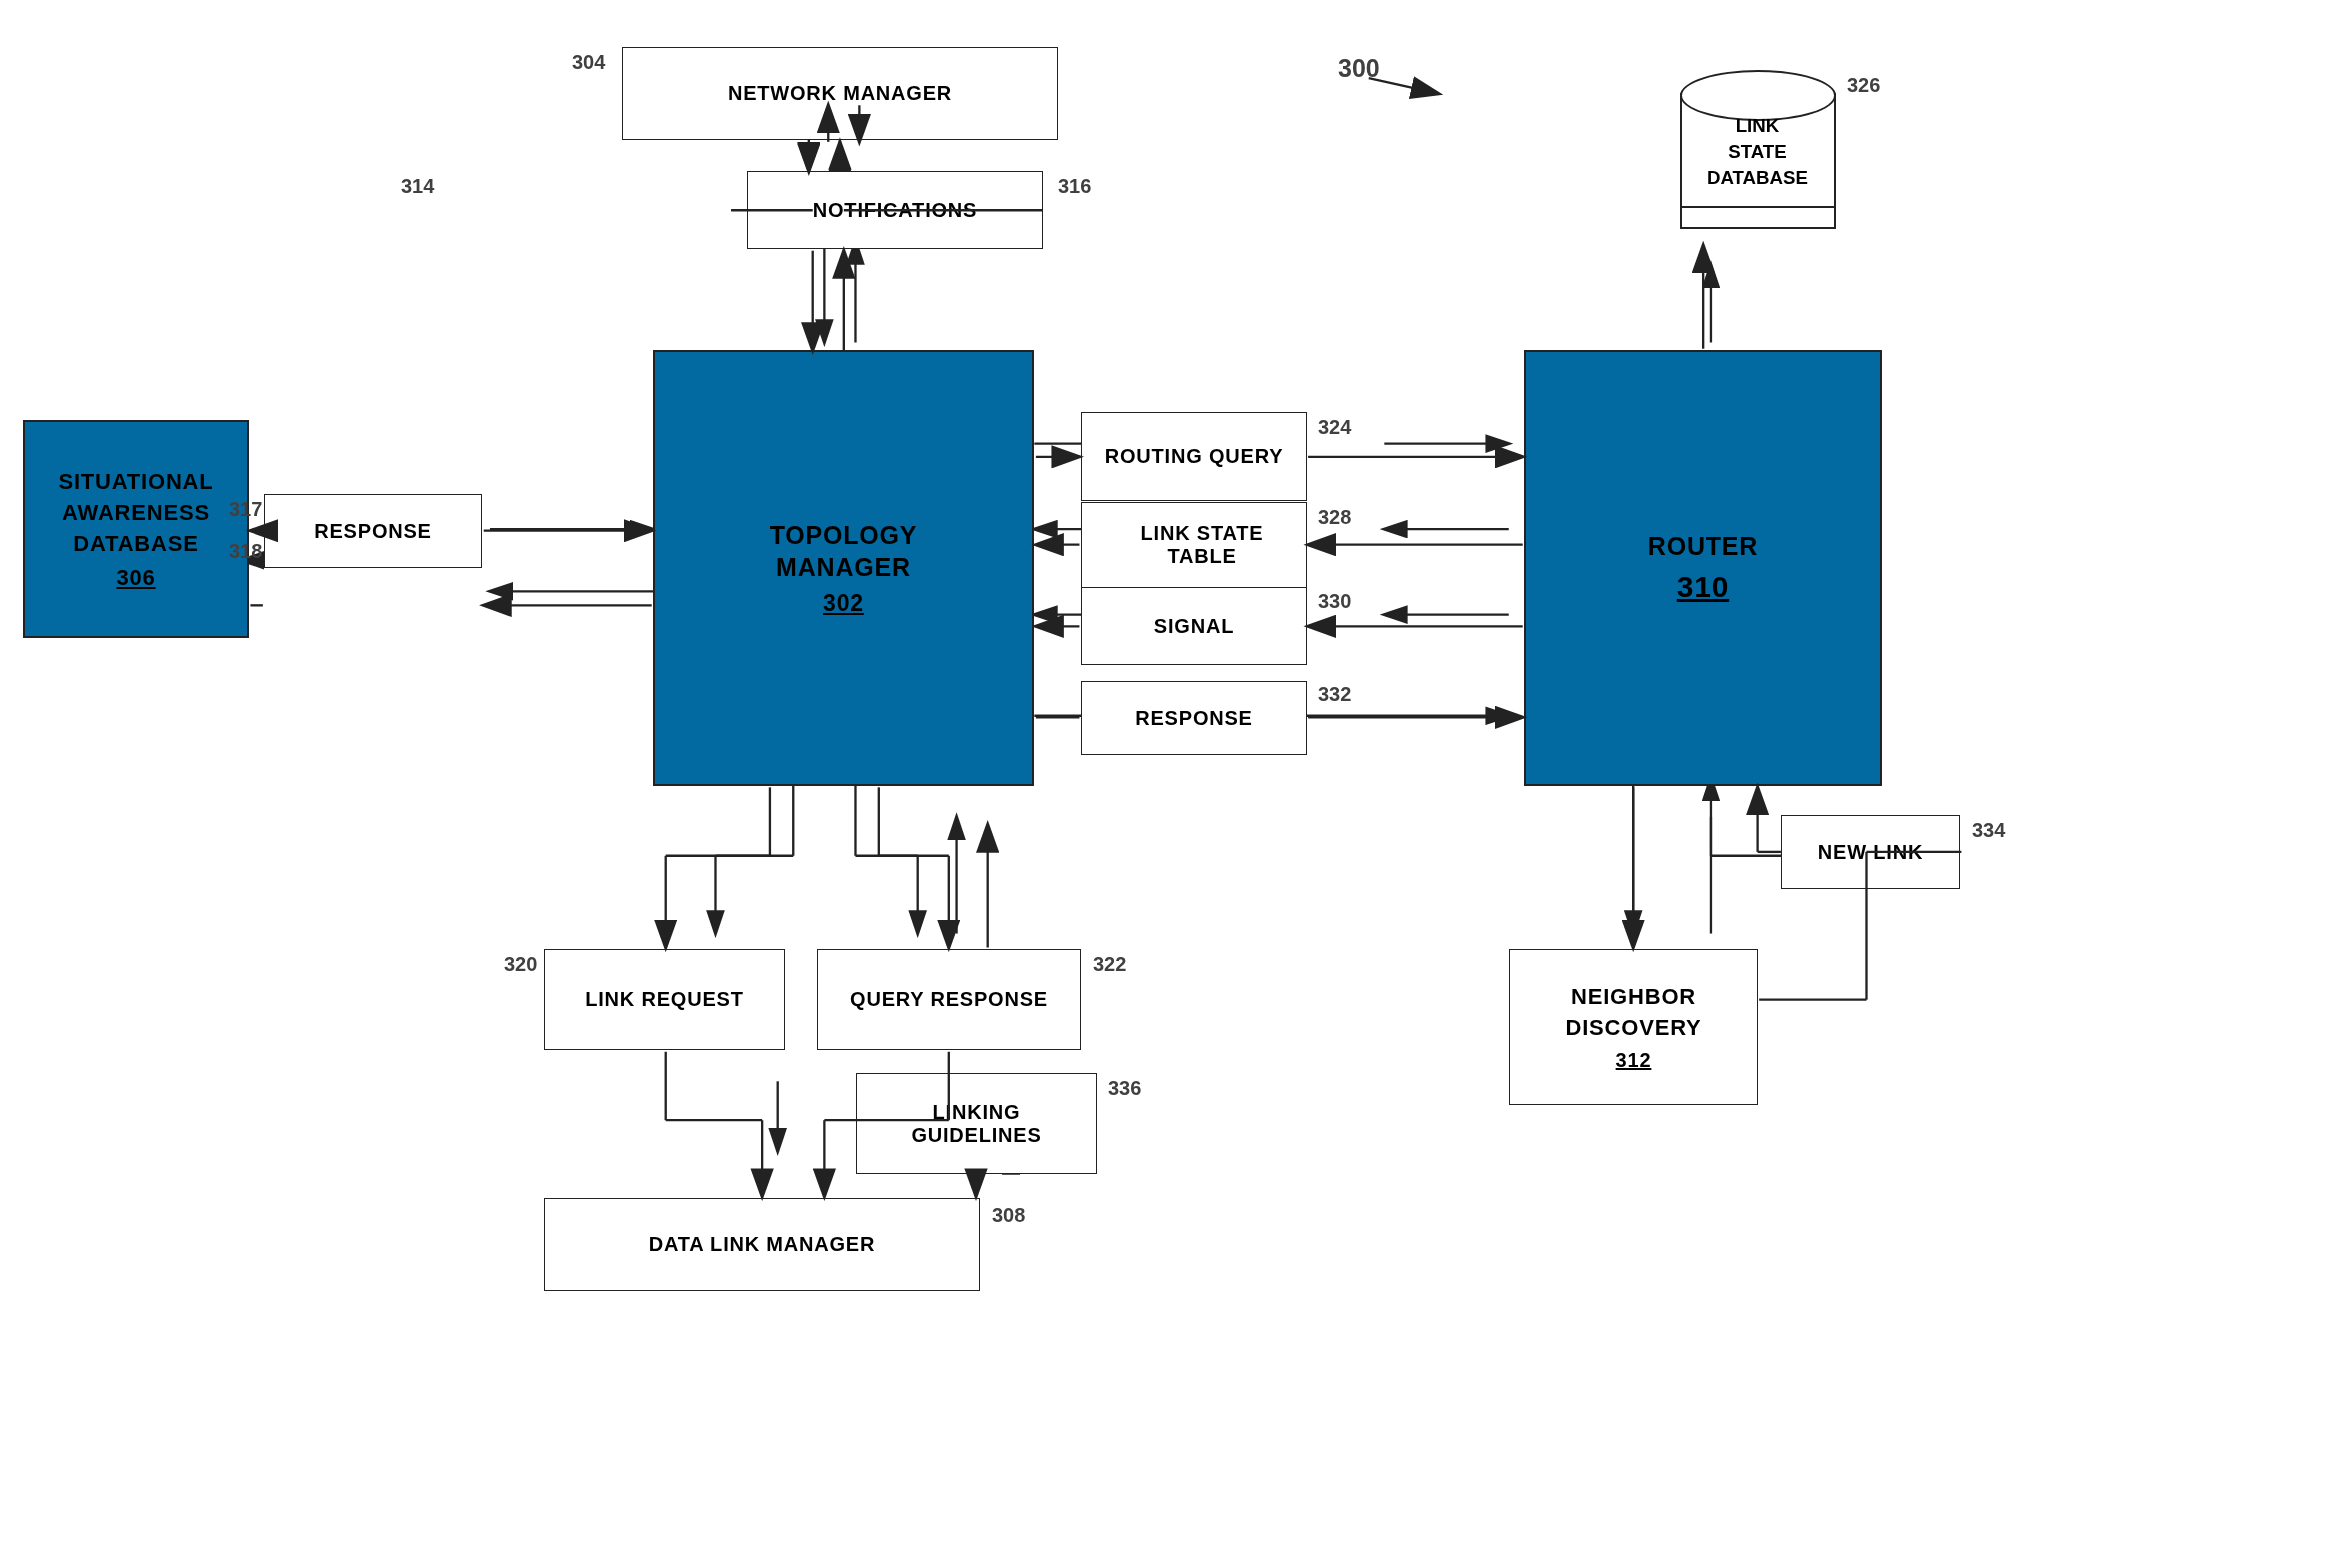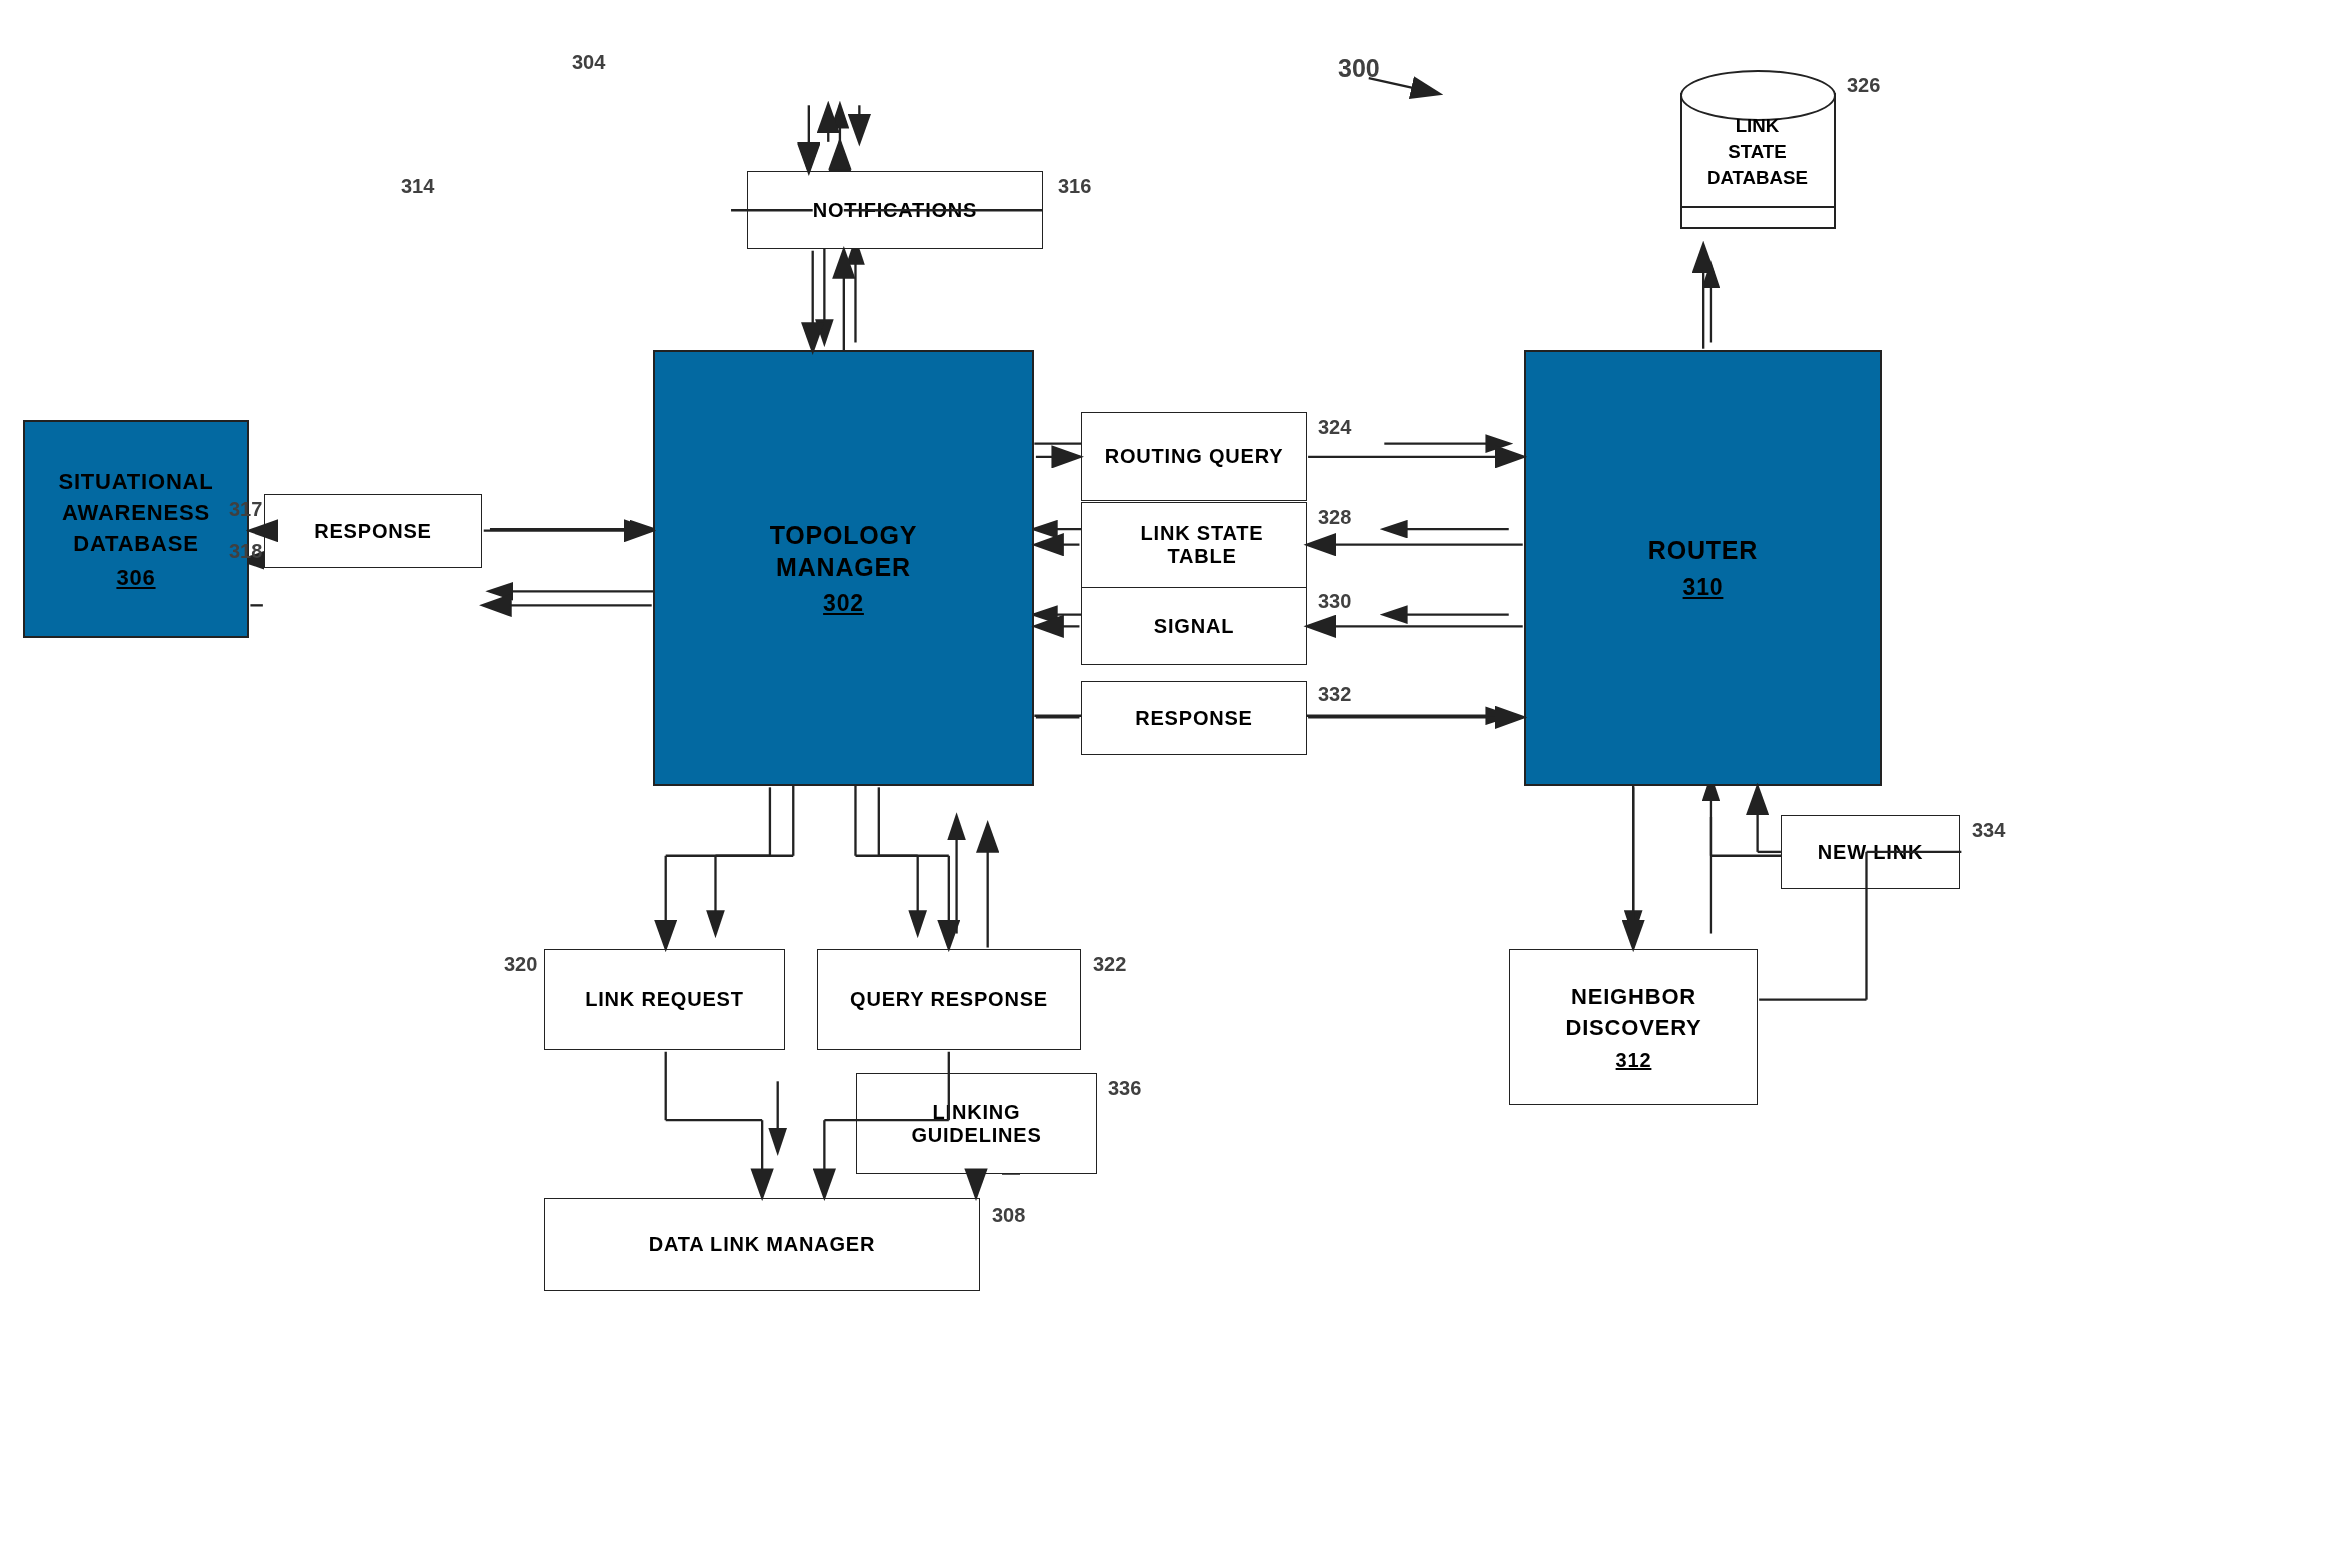--- a/index.html
+++ b/index.html
@@ -127,20 +127,23 @@
     <defs>
       <marker id="ah1" markerWidth="14" markerHeight="10" refX="12" refY="5" orient="auto">
         <polygon points="0 0, 14 5, 0 10" fill="#222"></polygon>
       </marker>
       <marker id="ah2" markerWidth="14" markerHeight="10" refX="2" refY="5" orient="auto">
         <polygon points="14 0, 0 5, 14 10" fill="#222"></polygon>
       </marker>
     </defs>
   </svg>
 
+  <div class="box-thin" style="left:622px; top:47px; width:436px; height:93px;">
+    <span>NETWORK MANAGER</span>
+  </div>
   <span class="label" style="left:572px; top:51px;">304</span>
 
   <span class="label" style="left:401px; top:175px;">314</span>
 
   <div class="box-thin" style="left:747px; top:171px; width:296px; height:78px;">
     <span>NOTIFICATIONS</span>
   </div>
   <span class="label" style="left:1058px; top:175px;">316</span>
 
   <div class="box" style="left:653px; top:350px; width:381px; height:436px;">
@@ -181,21 +184,21 @@
   <span class="label" style="left:1318px; top:590px;">330</span>
 
   <div class="box-thin" style="left:1081px; top:681px; width:226px; height:74px;">
     <span>RESPONSE</span>
   </div>
   <span class="label" style="left:1318px; top:683px;">332</span>
 
   <div class="box" style="left:1524px; top:350px; width:358px; height:436px;">
     <div style="text-align:center;">
       <div style="font-size:25px; font-weight:bold;">ROUTER</div>
-      <div style="font-size:23px; text-decoration:underline; margin-top:9px;">310</div>
+      <div style="font-size:30px; text-decoration:underline; margin-top:9px;">310</div>
     </div>
   </div>
 
   <div style="position:absolute; left:1672px; top:70px; width:171px; height:187px; display:flex; flex-direction:column; align-items:center;">
 
     <div style="position:relative; width:156px; height:171px;">
 
       <div style="position:absolute; left:0; top:23px; width:156px; height:136px; border-left:2.3px solid #222; border-right:2.3px solid #222; border-bottom:2.3px solid #222; background:#fff;"></div>
 
       <div style="position:absolute; left:0; top:0; width:156px; height:51px; border:2.3px solid #222; border-radius:50%; background:#fff;"></div>

